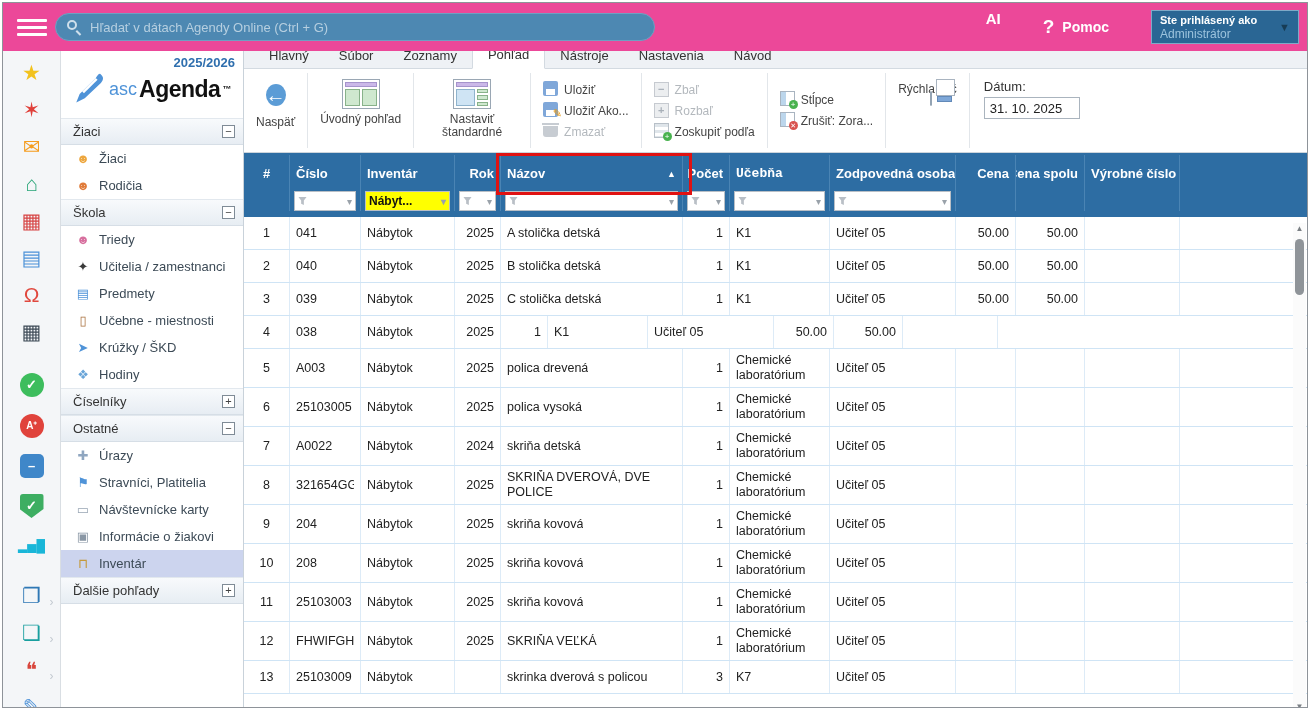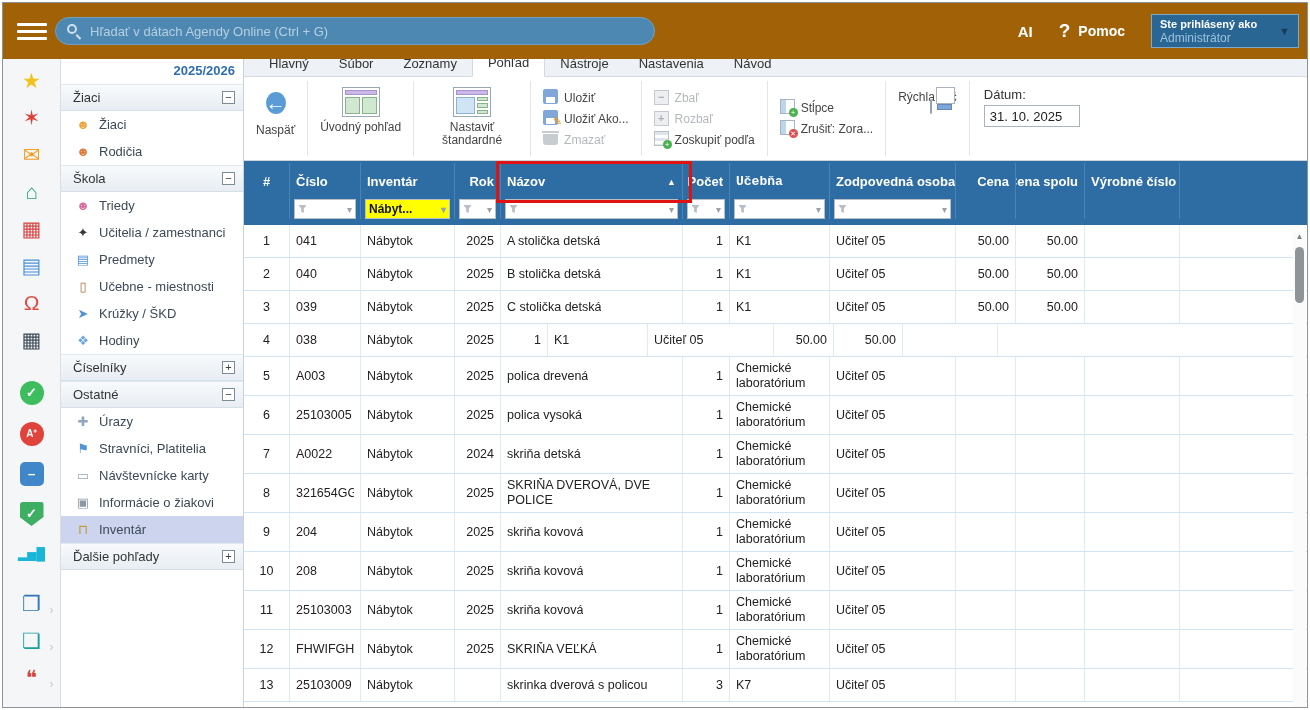--- a/index.html
+++ b/index.html
@@ -1,28 +1,28 @@
 <!DOCTYPE html>
 <html><head>
 <meta charset="utf-8">
 <style>
   * { box-sizing: border-box; margin:0; padding:0; }
   html,body { width:1310px; height:710px; background:#fff; font-family:"Liberation Sans",sans-serif; }
   .frame { position:absolute; inset:2px; border:1px solid #8e9399; overflow:hidden; background:#fff; }
 
   
-  .topbar { height:56px; background:#a16207; display:flex; align-items:center; padding:16px 8px; }
+  .topbar { height:48px; background:#ec4899; display:flex; align-items:center; padding:16px 8px; }
   .hamburger { width:30px; height:26px; display:flex; flex-direction:column; justify-content:center; gap:4px; margin:0 8px 0 6px; cursor:pointer; }
   .hamburger span { display:block; height:3px; background:#fff; border-radius:1px; }
   .searchwrap { position:relative; width:600px; height:28px; }
   .searchwrap input { width:100%; height:100%; border:1px solid #6fa0c2; border-radius:14px; background:#4d88b2; color:#e8f2f9; padding:0 12px 0 34px; font-size:13px; outline:none; }
   .searchwrap input::placeholder { color:#b6cfe0; }
   .mag { position:absolute; left:12px; top:7px; width:10px; height:10px; border:2px solid #cfe0ec; border-radius:50%; }
   .mag::after { content:""; position:absolute; left:8px; top:8px; width:6px; height:2px; background:#cfe0ec; transform:rotate(45deg); transform-origin:0 0; }
-  .topbar-right { margin-left:auto; display:flex; align-items:center; gap:26px; color:#fff; }
+  .topbar-right { margin-left:auto; display:flex; gap:42px; color:#fff; }
   .tb-ai { font-weight:bold; font-size:15px; cursor:pointer; }
   .tb-help { display:flex; align-items:center; gap:8px; cursor:pointer; font-weight:bold; font-size:14px; }
   .tb-help .qmark { font-size:19px; font-weight:bold; }
   .userbox { width:148px; height:34px; background:#2a6694; border:1px solid #7fa9c7; padding:2px 8px; cursor:pointer; display:flex; align-items:center; }
   .userbox .lines { flex:1; line-height:14px; }
   .userbox .l1 { font-size:11px; font-weight:bold; color:#fff; }
   .userbox .l2 { font-size:12px; color:#9cc3dd; }
   .userbox .caret { color:#173c55; font-size:11px; }
 
   
@@ -174,20 +174,29 @@
         <div class="strip-div"></div>
         <div class="strip-item"><span style="color: rgb(47, 120, 181);">❐</span><span class="chev">›</span></div>
         <div class="strip-item"><span style="color: rgb(25, 159, 159);">❏</span><span class="chev">›</span></div>
         <div class="strip-item"><span style="color: rgb(216, 69, 60);">❝</span><span class="chev">›</span></div>
         <div class="strip-item"><span style="color: rgb(79, 147, 216);">✎</span></div>
       </div>
 
     <div class="sidebar">
       <div class="logoarea">
         <div class="year">2025/2026</div>
+        <div class="logoline">
+          <svg width="36" height="34" viewBox="0 0 40 40">
+            <path d="M33 2 C38 6 37 9 34 13 L15 31 L5 36 L9 26 L28 7 C30 4 31 2 33 2 Z" fill="#4f93d8"></path>
+            <path d="M29 8 L13 24" stroke="#ffffff" stroke-width="3" fill="none"></path>
+          </svg>
+          <span class="logo-asc">asc</span>
+            <span class="logo-agenda">Agenda</span>
+            <span class="logo-tm">™</span>
+        </div>
       </div>
       <div id="sidebar-nav">
           <div class="sec-h">
             <span>Žiaci</span>
             <span class="tog">−</span>
           </div>
           <div class="side-item">
             <span class="ig" style="color: rgb(237, 166, 61);">☻</span>
             <span>Žiaci</span>
           </div>

